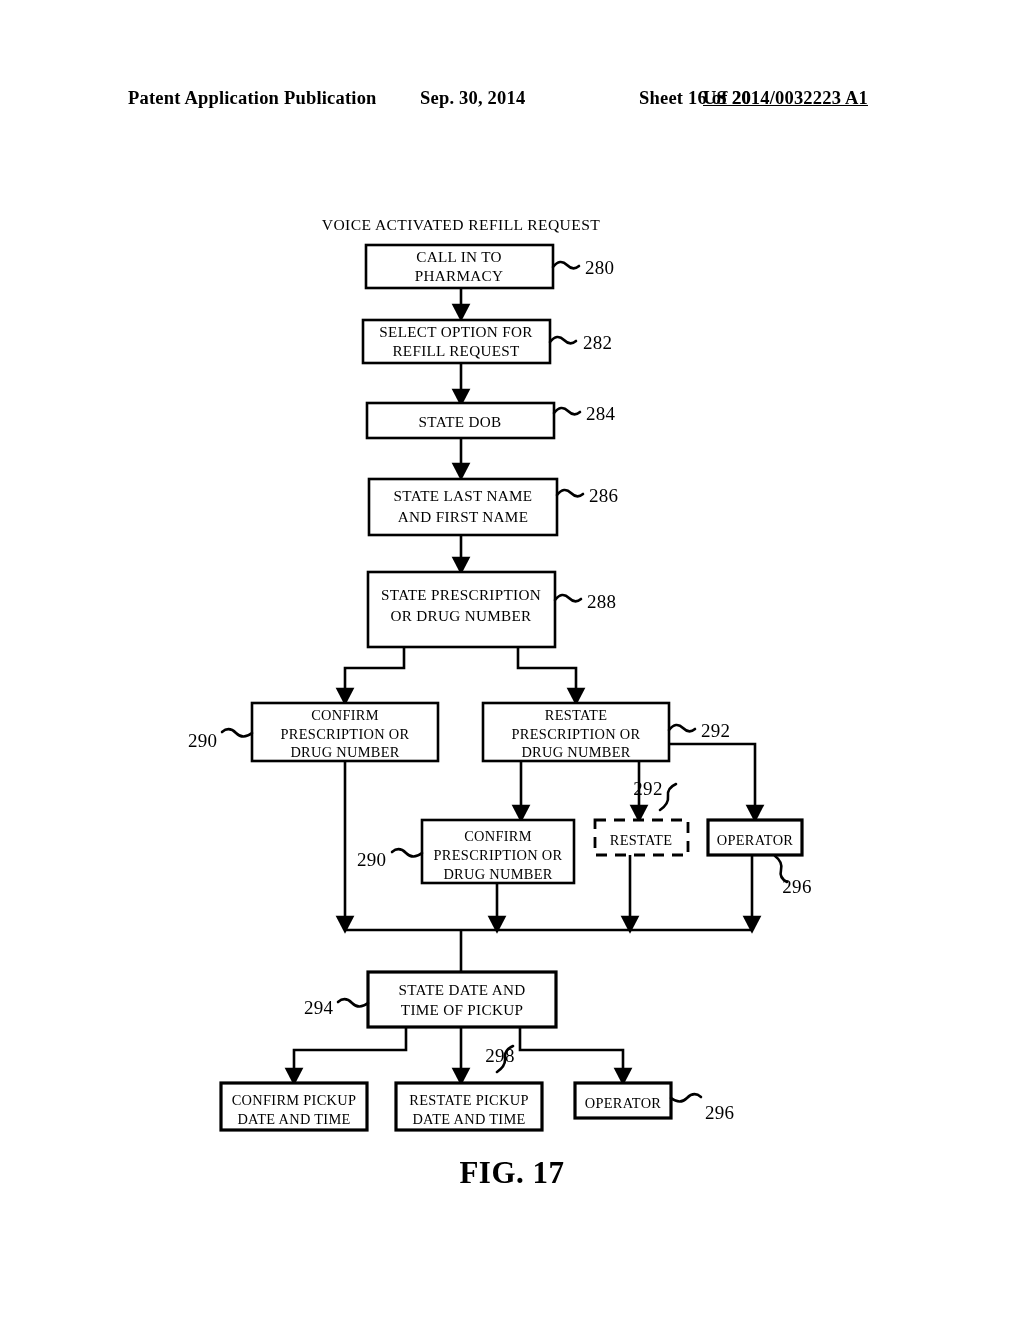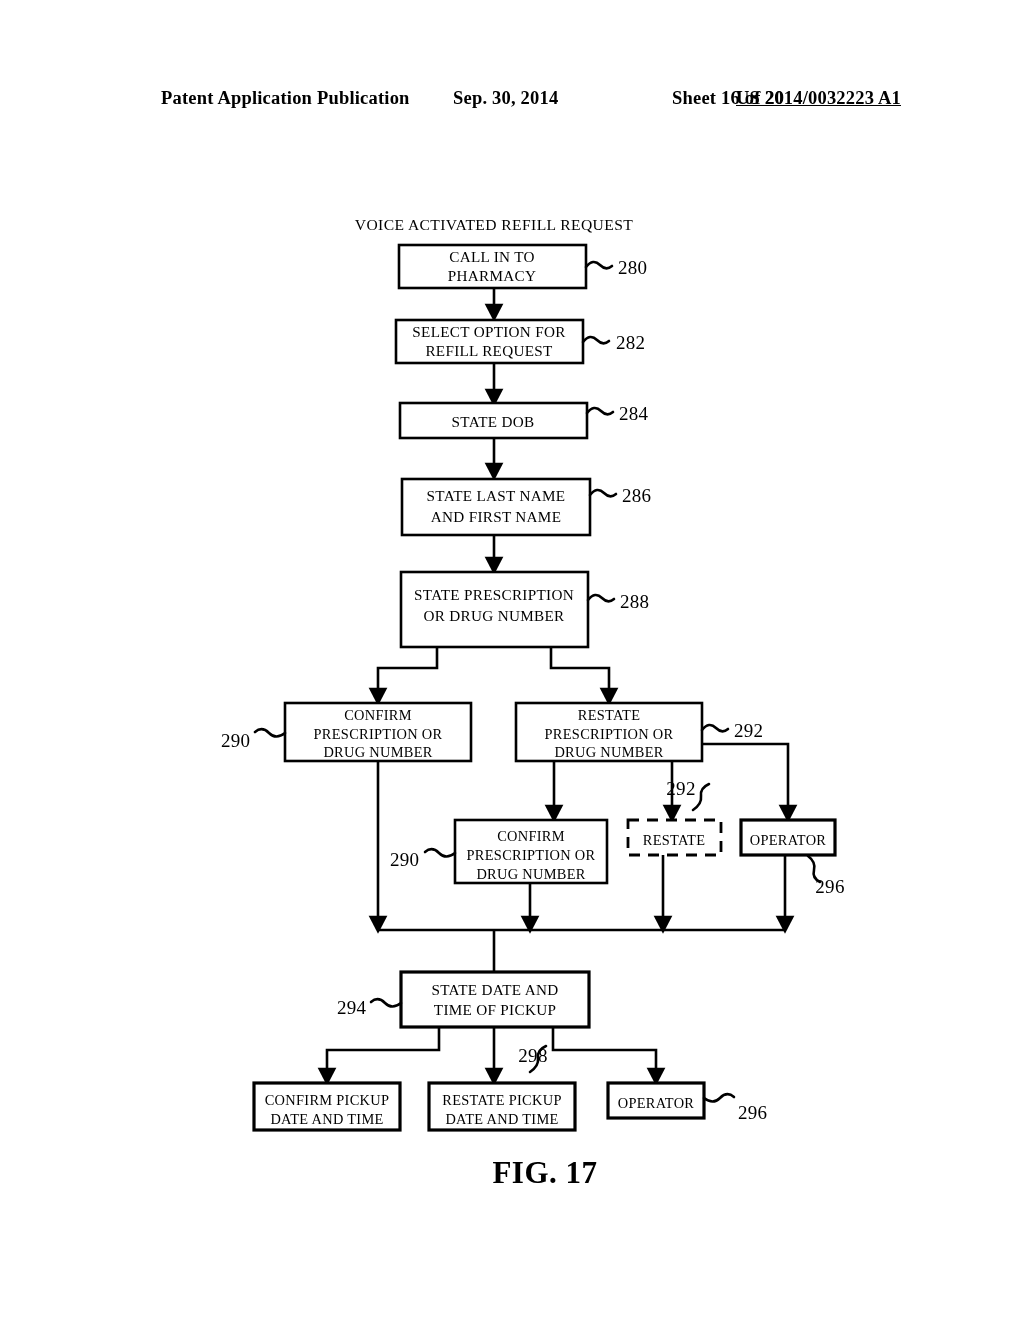--- a/index.html
+++ b/index.html
@@ -4,21 +4,21 @@
 <style>
   html,body{margin:0;padding:0;}
   body{
     width:1024px;height:1320px;
     background:#ffffff;
     font-family:"Liberation Serif", serif;
     color:#000;
     position:relative;
     overflow:hidden;
   }
-  .page{position:relative;width:988px;height:1320px;margin-left:33px;}
+  .page{position:relative;width:988px;height:1320px;}
   .hdr{
     position:absolute;top:88px;left:0;width:1024px;
     font-family:"Liberation Serif", serif;
     font-weight:bold;font-size:18.5px;
     letter-spacing:0.2px;
     white-space:nowrap;
   }
   .hdr .h1{position:absolute;left:128px;}
   .hdr .h2{position:absolute;left:420px;}
   .hdr .h3{position:absolute;left:639px;}

